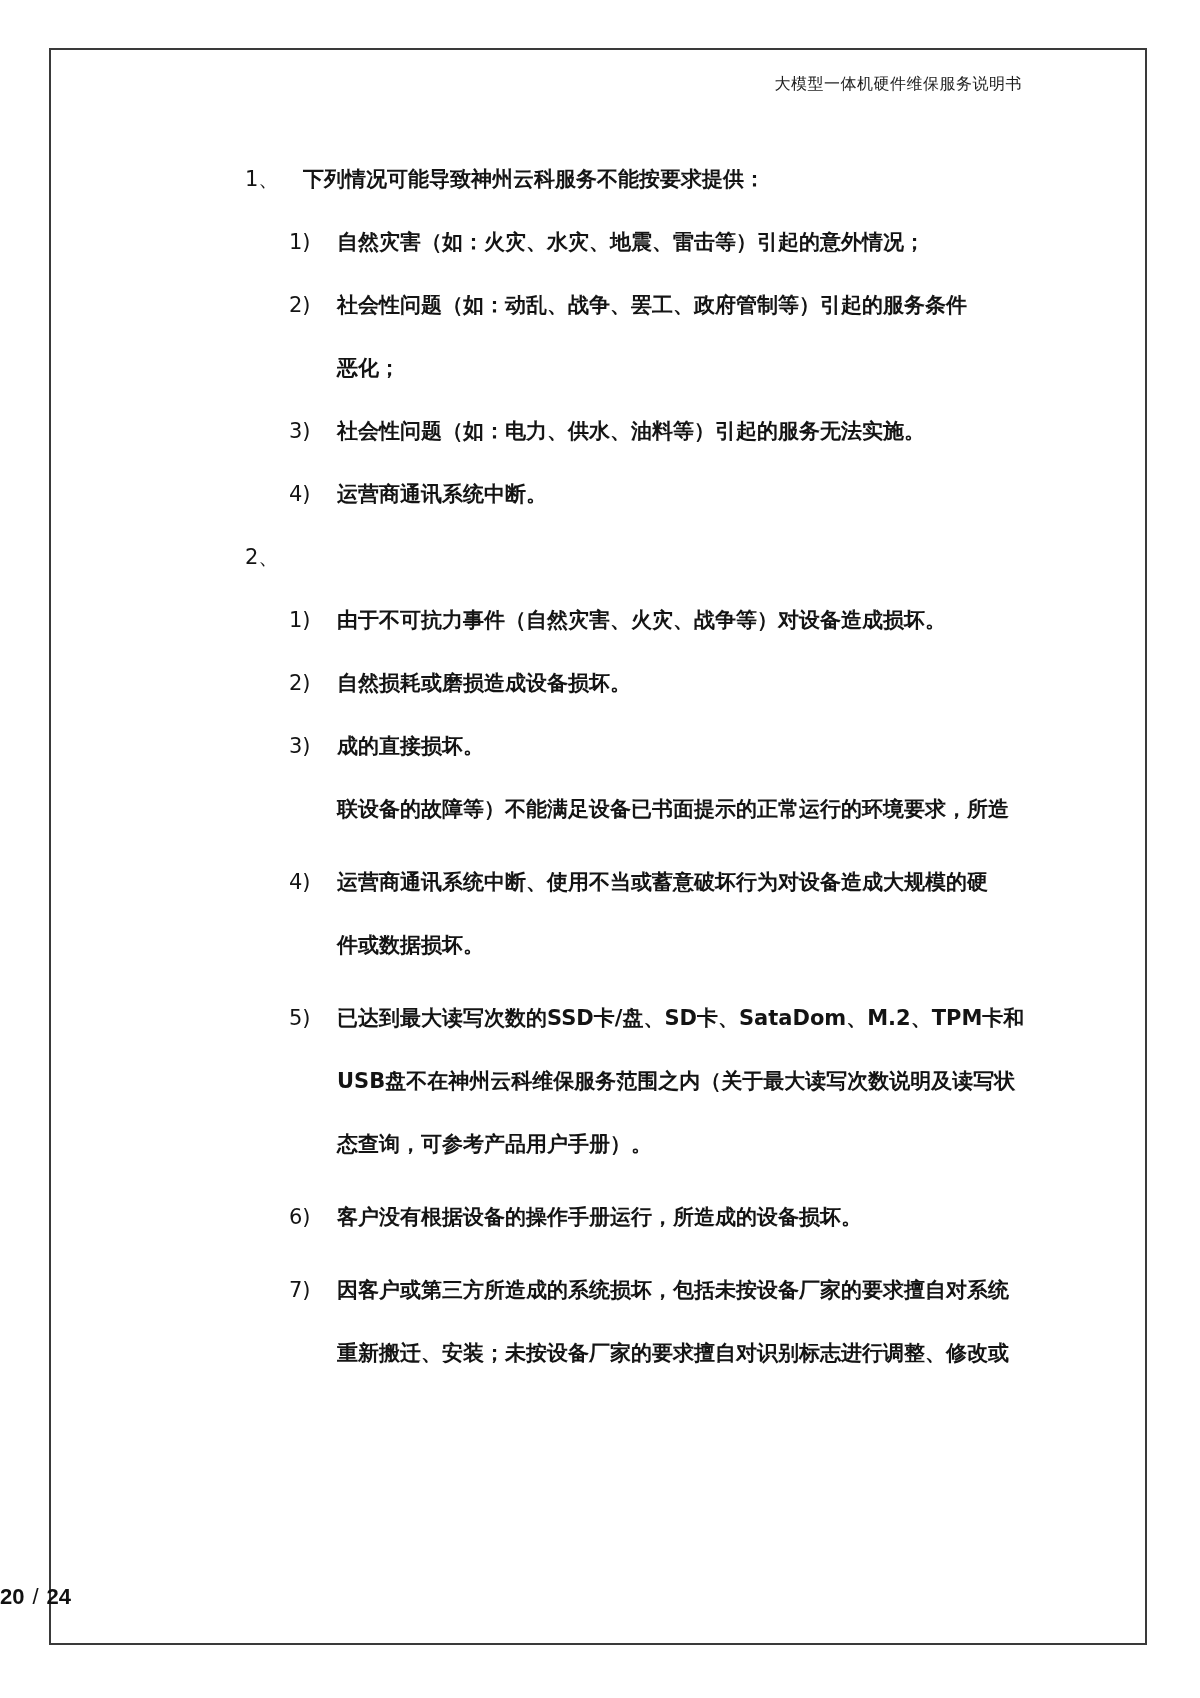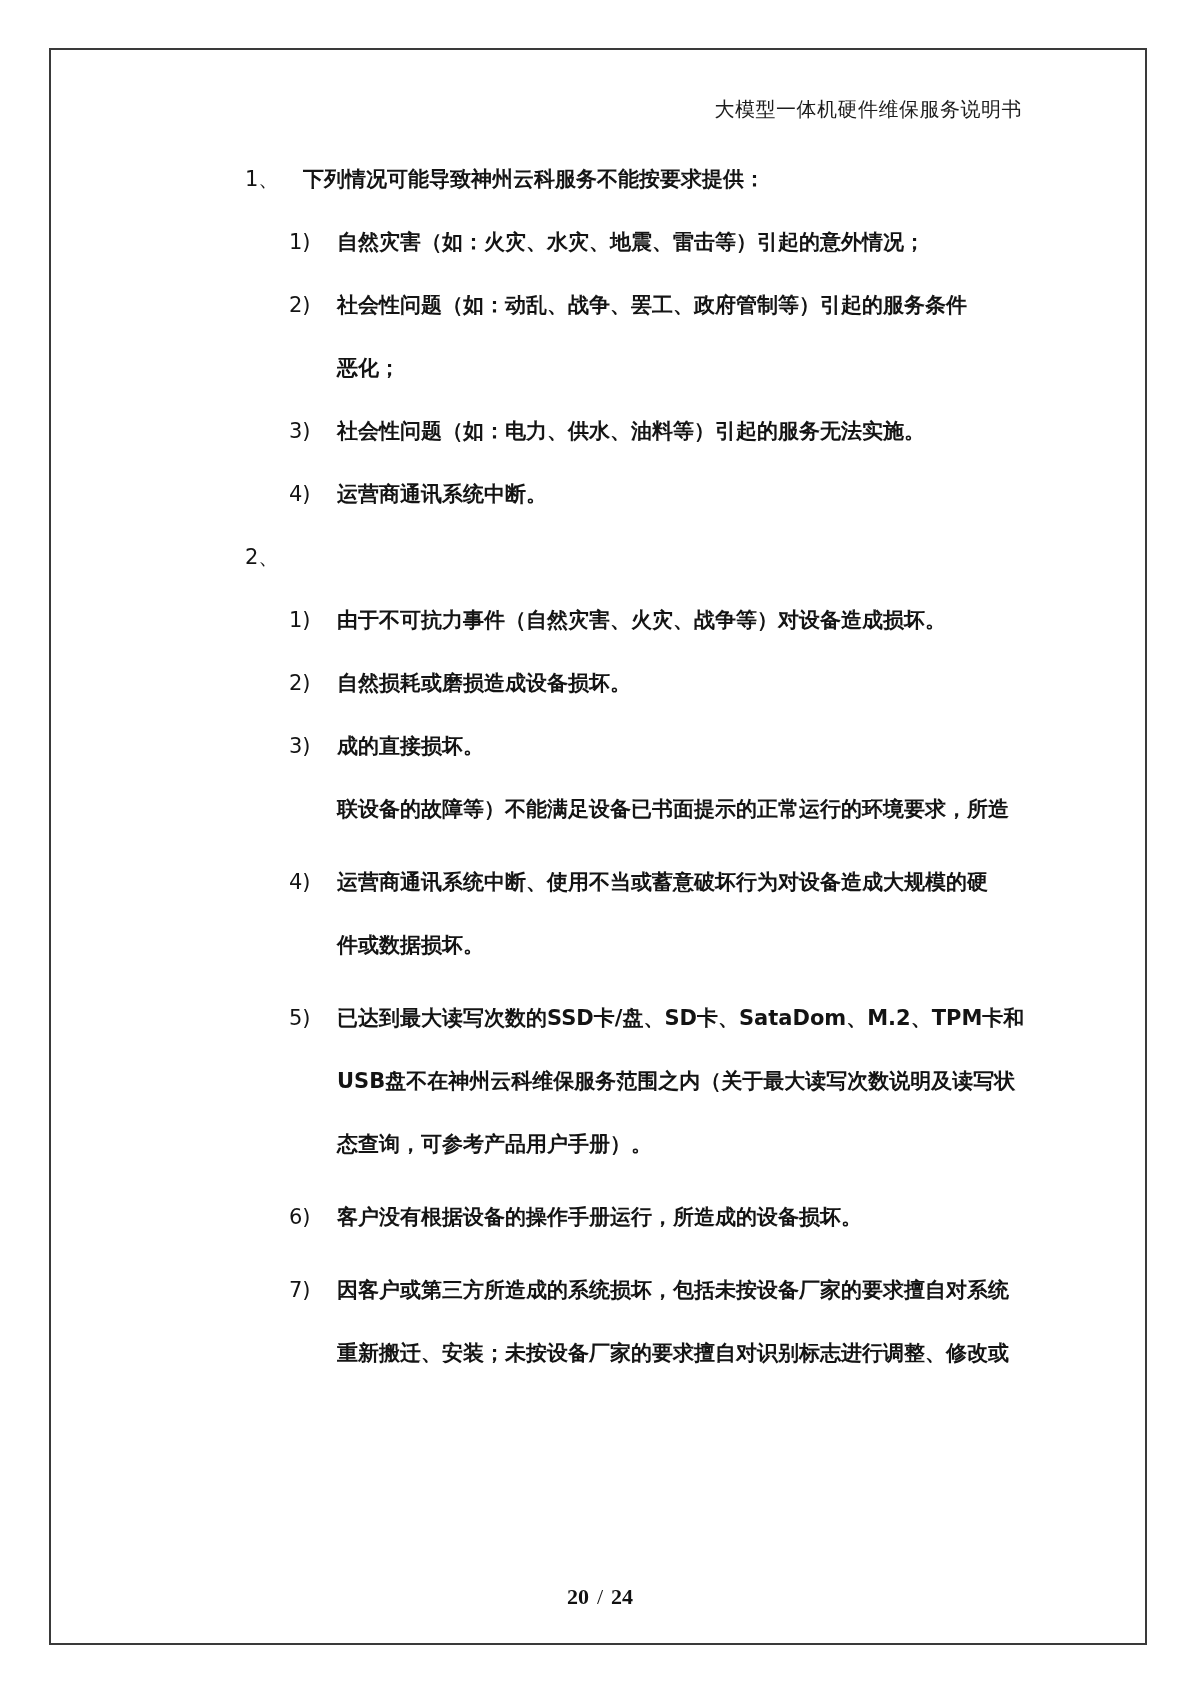--- a/index.html
+++ b/index.html
@@ -20,24 +20,24 @@
     position: absolute;
     left: 49px;
     top: 48px;
     width: 1098px;
     height: 1597px;
     border: 2px solid #3a3a3a;
     box-sizing: border-box;
   }
   .header {
     position: absolute;
-    top: 97px;
+    top: 72px;
     right: 178px;
     font-family: "Liberation Serif", "DejaVu Serif", serif;
-    font-size: 20px;
+    font-size: 16px;
     line-height: 24px;
     color: #1c1c1c;
     letter-spacing: 0.5px;
     white-space: nowrap;
   }
   .content {
     position: absolute;
     top: 148px;
     left: 0;
     right: 0;
@@ -81,22 +81,22 @@
   }
   
   .sec-2 .sublist .l2-item:nth-child(n+4) {
     margin-top: 10px;
   }
   .footer {
     position: absolute;
     top: 1584px;
     left: 0;
     width: 1200px;
-    text-align: center;
-    font-family: Liberation Serif, serif;
+    text-align: left;
+    font-family: Liberation Sans, sans-serif;
     font-size: 22px;
     line-height: 26px;
     color: #111111;
   }
   .footer .pgnum { font-weight: bold; }
   .footer .pgsep {
     font-weight: normal;
     padding: 0 8px;
   }
 </style>

